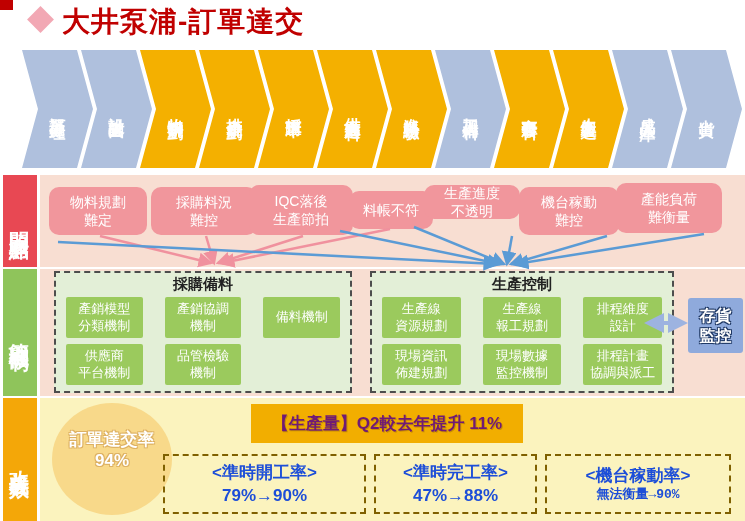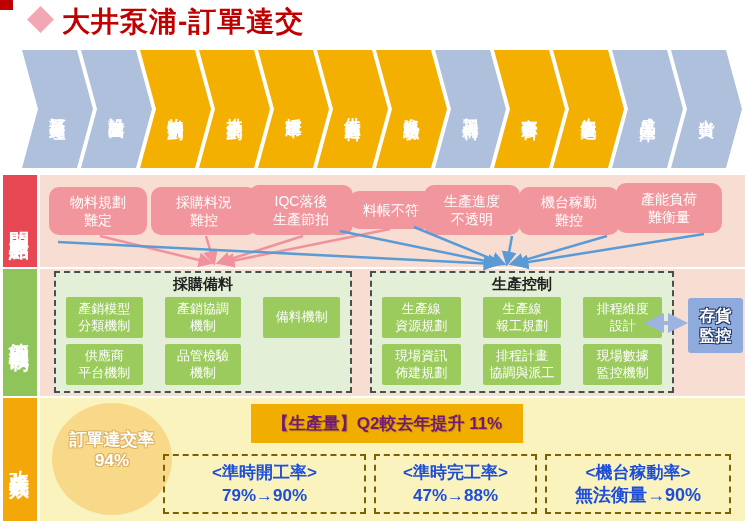--- a/index.html
+++ b/index.html
@@ -35,21 +35,21 @@
   .panel-manage{top:269px;height:127px;background:#f8ded2;}
   .panel-effect{top:398px;height:123px;background:#fbf3be;}
 
   
   .pbox{position:absolute;background:#f1969c;border-radius:10px;color:#fff;font-size:14px;line-height:1.3;
         display:flex;align-items:center;justify-content:center;text-align:center;white-space:pre-line;}
   .p1{left:49px;top:187px;width:98px;height:48px;}
   .p2{left:151px;top:187px;width:106px;height:48px;}
   .p3{left:249px;top:185px;width:104px;height:50px;}
   .p4{left:349px;top:191px;width:84px;height:38px;}
-  .p5{left:424px;top:185px;width:96px;height:50px;}
+  .p5{left:424px;top:185px;width:96px;height:34px;}
   .p6{left:519px;top:187px;width:100px;height:48px;}
   .p7{left:616px;top:183px;width:106px;height:50px;}
 
   
   .group{position:absolute;border:2px dashed #4d4d4d;background:#e3efd7;box-sizing:border-box;padding:1px 10px 12px;}
   .g1{left:54px;top:271px;width:298px;height:122px;}
   .g2{left:370px;top:271px;width:304px;height:122px;}
   .group-title{text-align:center;font-weight:bold;font-size:15px;color:#222;margin:1px 0 3px;}
   .ggrid{display:grid;grid-template-columns:repeat(3,1fr);gap:6px 22px;}
   .gbox{background:#9bca5d;color:#fff;font-size:13px;line-height:1.3;min-height:41px;border-radius:2px;
@@ -67,21 +67,21 @@
         text-shadow:-1px -1px 0 #ddb163,1px -1px 0 #ddb163,-1px 1px 0 #ddb163,1px 1px 0 #ddb163;}
   .banner{position:absolute;left:251px;top:404px;width:272px;height:39px;background:#f2ae00;
         display:flex;align-items:center;justify-content:center;color:#701a75;font-weight:bold;font-size:17px;
         text-shadow:1px 1px 0 #c98f00;}
   .metric{position:absolute;top:454px;height:60px;border:2px dashed #7f6000;box-sizing:border-box;
         display:flex;flex-direction:column;align-items:center;justify-content:center;gap:1px;
         color:#1d4ed8;font-weight:bold;font-size:17px;line-height:1.25;}
   .m1{left:163px;width:203px;}
   .m2{left:374px;width:163px;text-align:right;}
   .m3{left:545px;width:186px;}
-  .m3 .metric-value{font-size:18px;}
+  .m3 .metric-value{font-size:13px;font-family:Liberation Mono, monospace;}
 
   .overlay{position:absolute;left:0;top:0;width:745px;height:521px;pointer-events:none;}
 </style>
 </head>
 <body>
 
 <div class="page">
 
   <div class="corner-mark"></div>
   <div class="title-diamond"></div>
@@ -143,24 +143,24 @@
     <div class="group-title">生產控制</div>
     <div class="ggrid">
       <div class="gbox">生產線
 資源規劃</div>
       <div class="gbox">生產線
 報工規劃</div>
       <div class="gbox">排程維度
 設計</div>
       <div class="gbox">現場資訊
 佈建規劃</div>
+      <div class="gbox">現場數據
+監控機制</div>
       <div class="gbox">排程計畫
 協調與派工</div>
-      <div class="gbox">現場數據
-監控機制</div>
     </div>
   </div>
 
   <div class="side-box">存貨
 監控</div>
 
   <div class="kpi-circle">
     <span>訂單達交率</span>
     <span>94%</span>
   </div>

